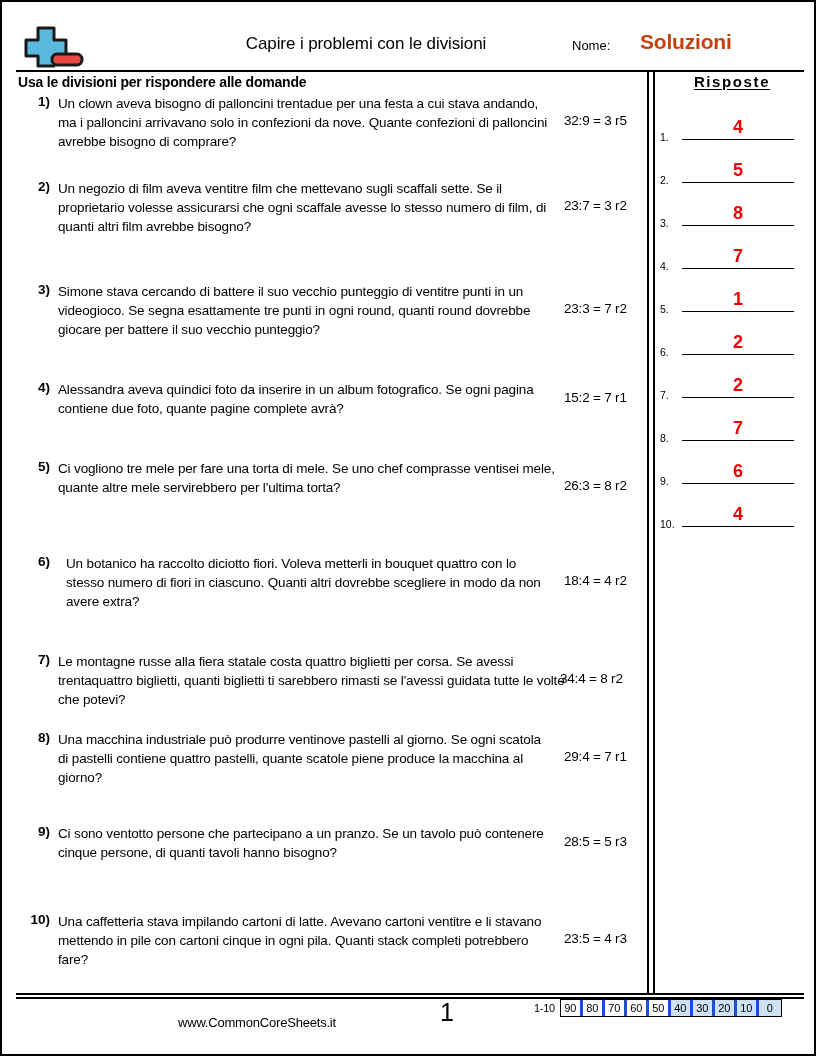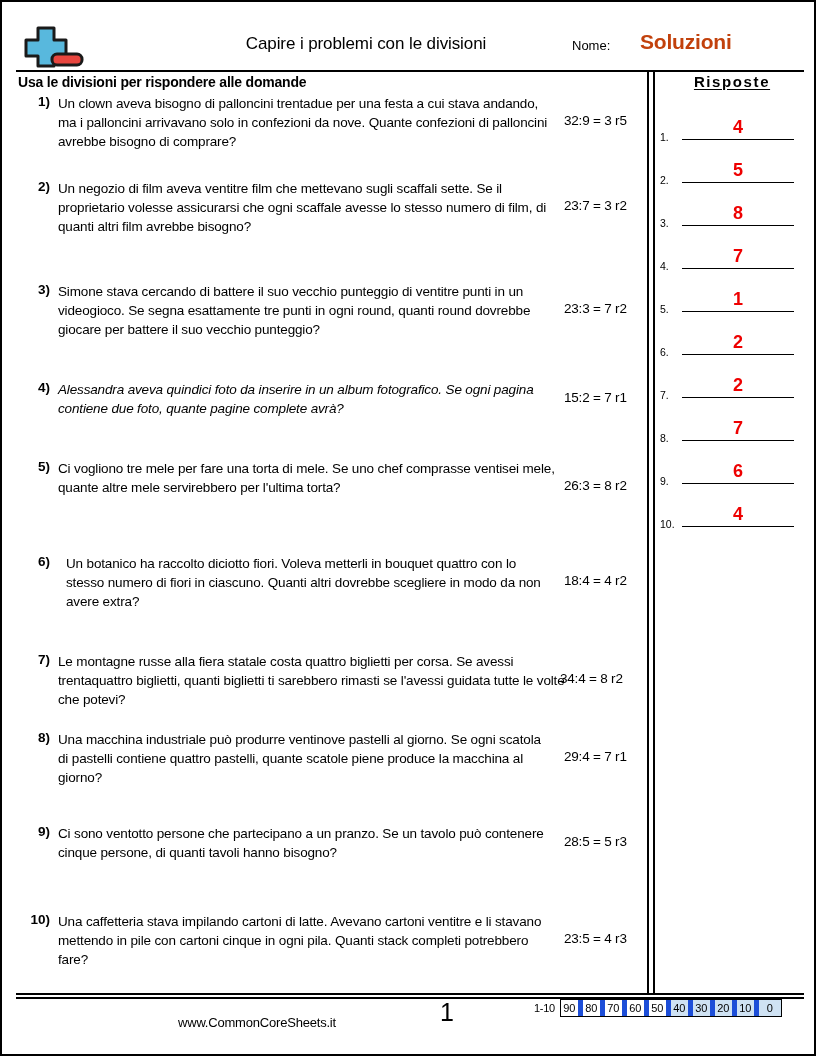--- a/index.html
+++ b/index.html
@@ -270,21 +270,21 @@
   #grading-cells {
     display: flex;
     border: 1px solid #000;
     box-sizing: border-box;
   }
   .grade-cell {
     width: 22px;
     display: flex;
     align-items: center;
     justify-content: center;
-    border-right: 5px solid #1d4ed8;
+    border-right: 3px solid #1d4ed8;
     box-sizing: border-box;
     font-size: 11px;
     background: #ffffff;
   }
   .grade-cell:last-child { border-right: none; }
   .grade-cell.shaded { background: #cfe2f3; }
 </style>
 </head>
 <body>
 
@@ -319,21 +319,21 @@
         <div class="q-text" style="width: 490px;">Un negozio di film aveva ventitre film che mettevano sugli scaffali sette. Se il proprietario volesse assicurarsi che ogni scaffale avesse lo stesso numero di film, di quanti altri film avrebbe bisogno?</div>
         <div class="q-work" style="left: 548px; top: 19px;">23:7 = 3 r2</div>
       </div>
       <div class="question" style="position: absolute; top: 188px; left: 0px;">
         <div class="q-num">3)</div>
         <div class="q-text" style="width: 490px;">Simone stava cercando di battere il suo vecchio punteggio di ventitre punti in un videogioco. Se segna esattamente tre punti in ogni round, quanti round dovrebbe giocare per battere il suo vecchio punteggio?</div>
         <div class="q-work" style="left: 548px; top: 19px;">23:3 = 7 r2</div>
       </div>
       <div class="question" style="position: absolute; top: 286px; left: 0px;">
         <div class="q-num">4)</div>
-        <div class="q-text" style="width: 508px; font-style: italic;">Alessandra aveva quindici foto da inserire in un album fotografico. Se ogni pagina contiene due foto, quante pagine complete avrà?</div>
+        <div class="q-text" style="width: 508px;">Alessandra aveva quindici foto da inserire in un album fotografico. Se ogni pagina contiene due foto, quante pagine complete avrà?</div>
         <div class="q-work" style="left: 548px; top: 10px;">15:2 = 7 r1</div>
       </div>
       <div class="question" style="position: absolute; top: 365px; left: 0px;">
         <div class="q-num">5)</div>
         <div class="q-text" style="width: 497px;">Ci vogliono tre mele per fare una torta di mele. Se uno chef comprasse ventisei mele, quante altre mele servirebbero per l'ultima torta?</div>
         <div class="q-work" style="left: 548px; top: 19px;">26:3 = 8 r2</div>
       </div>
       <div class="question" style="position: absolute; top: 460px; left: 0px;">
         <div class="q-num">6)</div>
         <div class="q-text" style="width: 480px; margin-left: 8px;">Un botanico ha raccolto diciotto fiori. Voleva metterli in bouquet quattro con lo stesso numero di fiori in ciascuno. Quanti altri dovrebbe scegliere in modo da non avere extra?</div>

